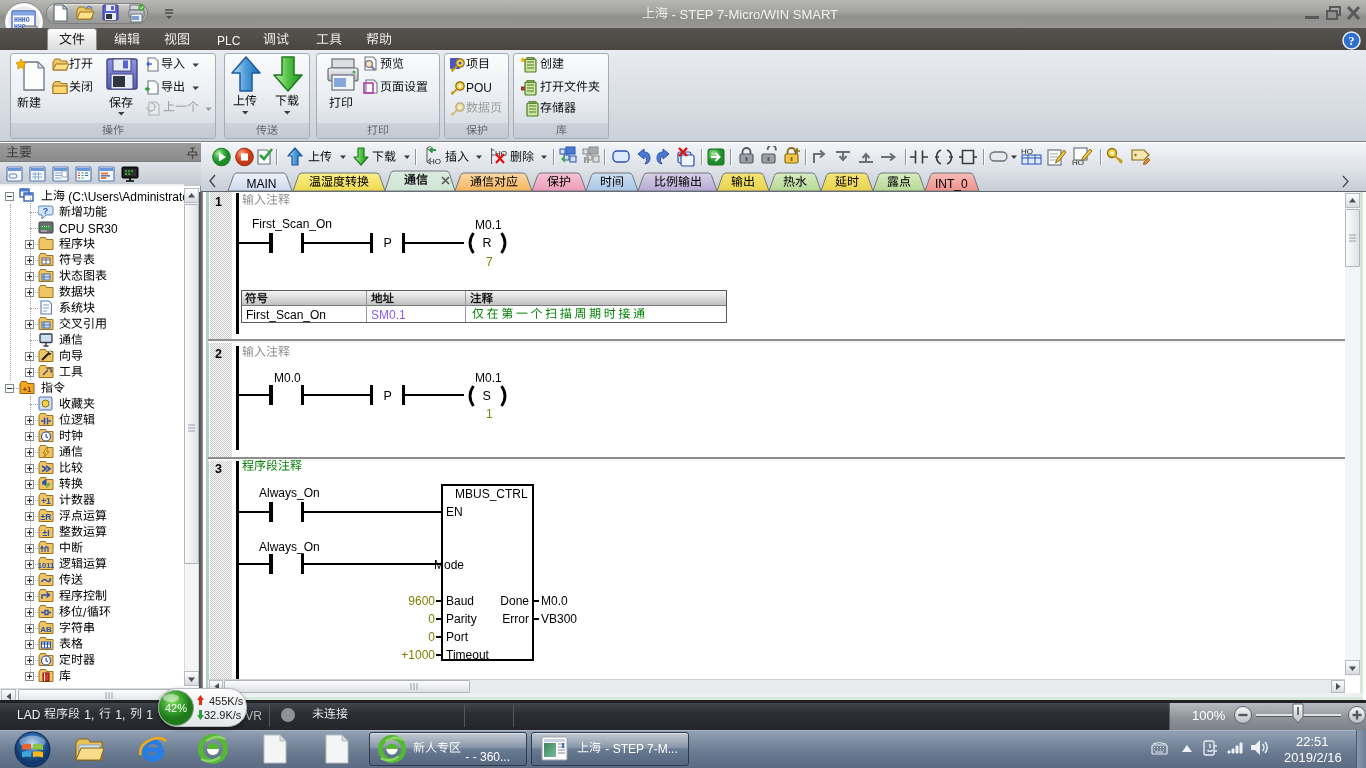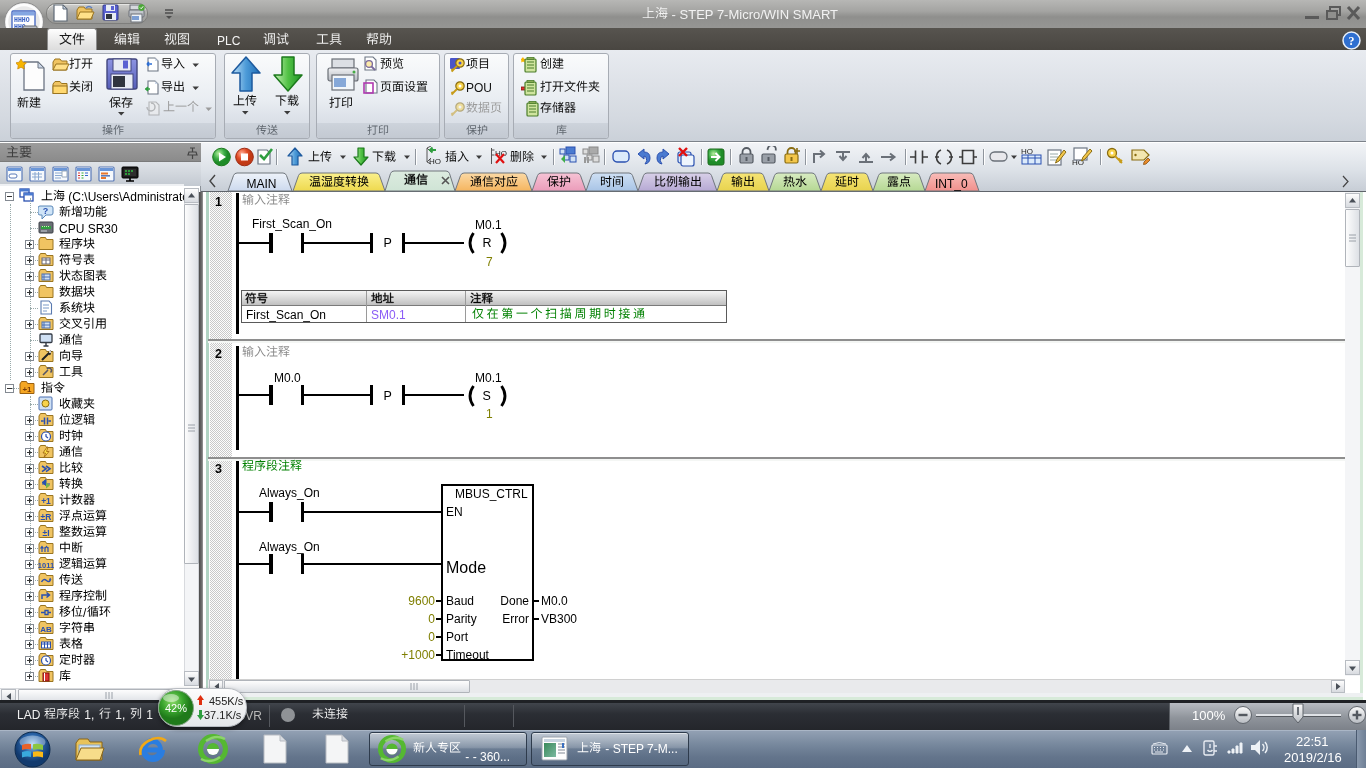--- a/index.html
+++ b/index.html
@@ -1546,21 +1546,21 @@
     <div style="left:300.5px;top:502px;width:3.5px;height:20px;background:#000"></div>
     <div style="left:304px;top:511px;width:138px;height:2px;background:#000"></div>
     <div class="t" style="left:259px;top:540px;font-size:12px;color:#000;">Always_On</div>
     <div style="left:238px;top:563px;width:31.5px;height:2px;background:#000"></div>
     <div style="left:269px;top:554px;width:3.5px;height:20px;background:#000"></div>
     <div style="left:300.5px;top:554px;width:3.5px;height:20px;background:#000"></div>
     <div style="left:304px;top:563px;width:138px;height:2px;background:#000"></div>
     <div style="left:441px;top:484px;width:93px;height:177px;border:2px solid #000;background:#fff"></div>
     <div class="t" style="left:455px;top:487px;font-size:12px;color:#000;">MBUS_CTRL</div>
     <div class="t" style="left:446px;top:505px;font-size:12px;color:#000;">EN</div>
-    <div class="t" style="left:446px;top:558px;font-size:16px;color:#000;">Mode</div>
+    <div class="t" style="left:434px;top:558px;font-size:12px;color:#000;">Mode</div>
     <div class="t" style="left:446px;top:594px;font-size:12px;color:#000;">Baud</div>
     <div class="t" style="left:385px;top:594px;width:50px;font-size:12px;color:#7f7f00;text-align:right">9600</div>
     <div style="left:436px;top:600px;width:5px;height:2px;background:#000"></div>
     <div class="t" style="left:446px;top:612px;font-size:12px;color:#000;">Parity</div>
     <div class="t" style="left:385px;top:612px;width:50px;font-size:12px;color:#7f7f00;text-align:right">0</div>
     <div style="left:436px;top:618px;width:5px;height:2px;background:#000"></div>
     <div class="t" style="left:446px;top:630px;font-size:12px;color:#000;">Port</div>
     <div class="t" style="left:385px;top:630px;width:50px;font-size:12px;color:#7f7f00;text-align:right">0</div>
     <div style="left:436px;top:636px;width:5px;height:2px;background:#000"></div>
     <div class="t" style="left:446px;top:648px;font-size:12px;color:#000;">Timeout</div>
@@ -1776,13 +1776,13 @@
 <ellipse cx="14" cy="9" rx="8" ry="4" fill="#fff" opacity=".45"></ellipse>
 <text x="19" y="23" font-size="11" fill="#fff" text-anchor="middle" font-family="Liberation Sans">42%</text>
 </svg>
     <svg style="left:196px;top:695px" width="9" height="11">
       <path d="M4.5 0 L8 5 H6 v5 H3 V5 H1 z" fill="#e03010"></path>
     </svg>
     <div class="t" style="left:209px;top:695px;font-size:11px;color:#222;">455K/s</div>
     <svg style="left:196px;top:709px" width="9" height="11">
       <path d="M4.5 11 L1 6 h2 V1 h3 v5 h2 z" fill="#2f9e3f"></path>
     </svg>
-    <div class="t" style="left:204px;top:709px;font-size:11px;color:#222;">37.1K/s</div>
+    <div class="t" style="left:204px;top:709px;font-size:11px;color:#222;">32.9K/s</div>
   </div>
 </body></html>

